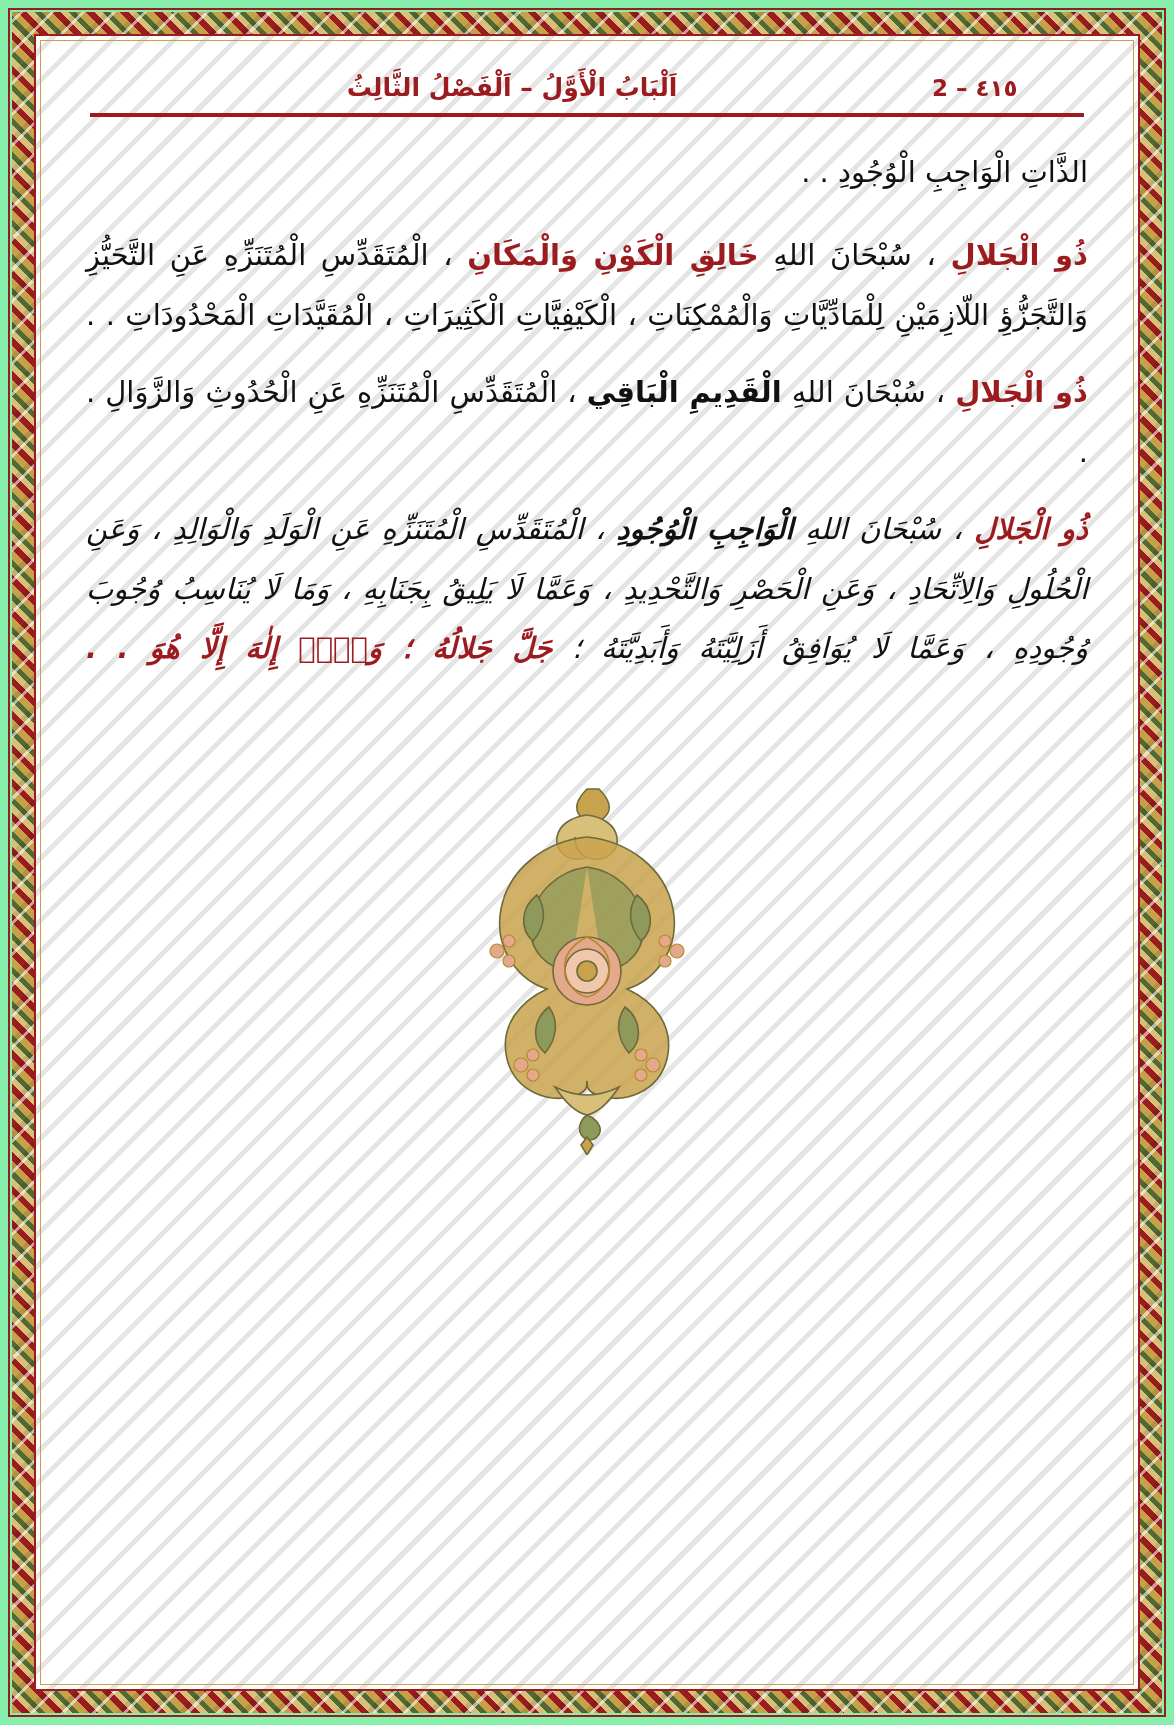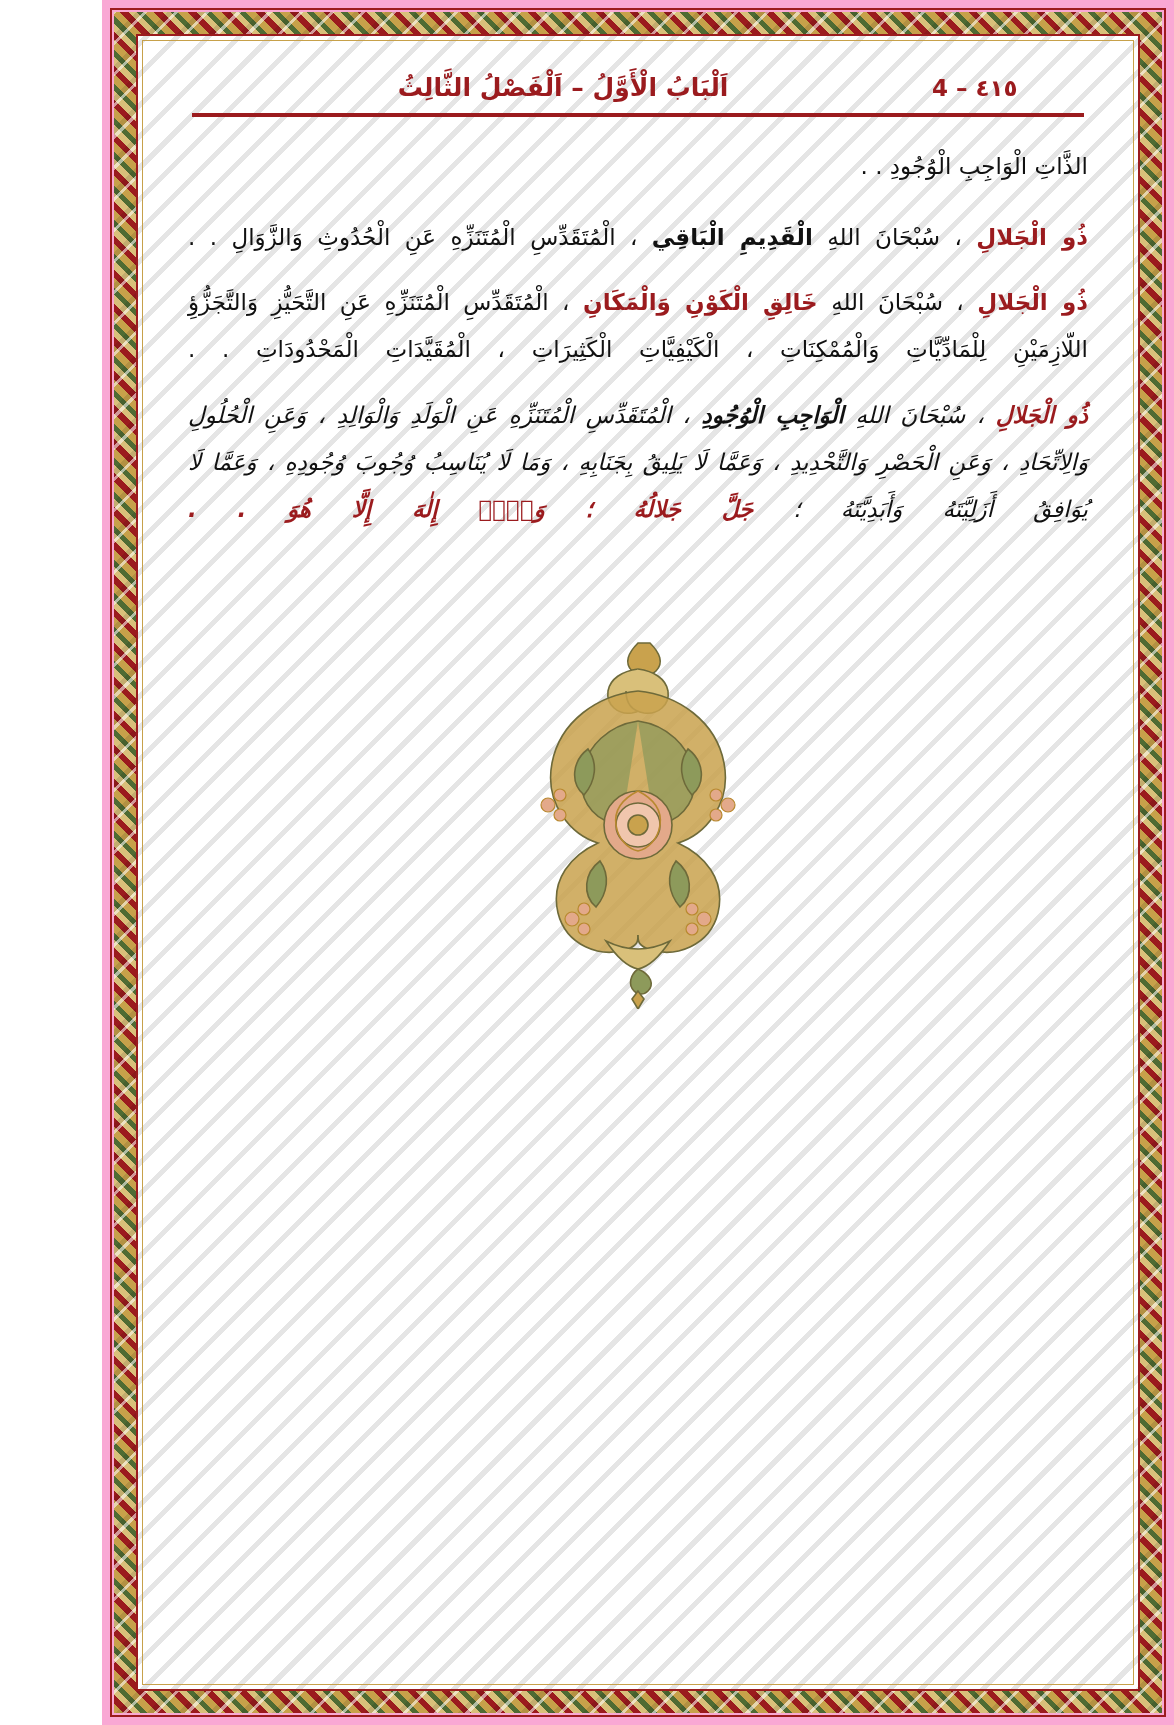--- a/index.html
+++ b/index.html
@@ -10,24 +10,24 @@
   body {
     width: 1174px;
     height: 1725px;
     font-family: "DejaVu Sans", sans-serif;
     overflow: hidden;
   }
 
   
   .page {
     position: relative;
-    width: 1072px;
+    width: 1174px;
     height: 1725px;
     box-sizing: border-box;
-    background: #f9a8d4;
+    background: #86efac;
   }
 
   
   .frame-outer {
     position: absolute;
     left: 8px;
     top: 8px;
     right: 8px;
     bottom: 8px;
     border: 2px solid #9b1b1e;
@@ -120,21 +120,21 @@
     direction: ltr;
   }
   .header-rule {
     margin: 8px 4px 0 4px;
     height: 4px;
     background: #9b1b1e;
   }
 
   .body-text {
     margin-top: 26px;
-    font-size: 23px;
+    font-size: 29px;
     line-height: 2.05;
     color: #111111;
     text-align: justify;
     text-align-last: justify;
   }
   .para {
     margin: 0 0 18px 0;
     text-indent: 0;
   }
   .para.first {
@@ -175,37 +175,37 @@
 
   <div class="frame-outer"></div>
   <div class="frame-band"></div>
   <div class="frame-inner-1"></div>
   <div class="frame-inner-2"></div>
 
   <div class="content">
 
     <div class="header-row">
       <div class="header-title">اَلْبَابُ الْأَوَّلُ – اَلْفَصْلُ الثَّالِثُ</div>
-      <div class="header-page">4 – ٤١٥</div>
+      <div class="header-page">2 – ٤١٥</div>
     </div>
     <div class="header-rule"></div>
 
     <div class="body-text">
 
       <p class="para first">
         <span>الذَّاتِ الْوَاجِبِ الْوُجُودِ . .</span>
       </p>
 
 
+      <p class="para">
+        <span class="red">ذُو الْجَلالِ</span><span> ، سُبْحَانَ اللهِ </span><span class="red">خَالِقِ الْكَوْنِ وَالْمَكَانِ</span><span> ، الْمُتَقَدِّسِ الْمُتَنَزِّهِ عَنِ التَّحَيُّزِ وَالتَّجَزُّؤِ اللّازِمَيْنِ لِلْمَادِّيَّاتِ وَالْمُمْكِنَاتِ ، الْكَيْفِيَّاتِ الْكَثِيرَاتِ ، الْمُقَيَّدَاتِ الْمَحْدُودَاتِ . .</span>
+      </p>
+
       <p class="para short">
         <span class="red">ذُو الْجَلالِ</span><span> ، سُبْحَانَ اللهِ </span><span class="blk-bold">الْقَدِيمِ الْبَاقِي</span><span> ، الْمُتَقَدِّسِ الْمُتَنَزِّهِ عَنِ الْحُدُوثِ وَالزَّوَالِ . .</span>
-      </p>
-
-      <p class="para">
-        <span class="red">ذُو الْجَلالِ</span><span> ، سُبْحَانَ اللهِ </span><span class="red">خَالِقِ الْكَوْنِ وَالْمَكَانِ</span><span> ، الْمُتَقَدِّسِ الْمُتَنَزِّهِ عَنِ التَّحَيُّزِ وَالتَّجَزُّؤِ اللّازِمَيْنِ لِلْمَادِّيَّاتِ وَالْمُمْكِنَاتِ ، الْكَيْفِيَّاتِ الْكَثِيرَاتِ ، الْمُقَيَّدَاتِ الْمَحْدُودَاتِ . .</span>
       </p>
 
       <p class="para last-line-right">
         <span class="red">ذُو الْجَلالِ</span><span> ، سُبْحَانَ اللهِ </span><span class="blk-bold">الْوَاجِبِ الْوُجُودِ</span><span> ، الْمُتَقَدِّسِ الْمُتَنَزِّهِ عَنِ الْوَلَدِ وَالْوَالِدِ ، وَعَنِ الْحُلُولِ وَالِاتِّحَادِ ، وَعَنِ الْحَصْرِ وَالتَّحْدِيدِ ، وَعَمَّا لَا يَلِيقُ بِجَنَابِهِ ، وَمَا لَا يُنَاسِبُ وُجُوبَ وُجُودِهِ ، وَعَمَّا لَا يُوَافِقُ أَزَلِيَّتَهُ وَأَبَدِيَّتَهُ ؛ </span><span class="red">جَلَّ جَلالُهُ ؛ وَلَاۤ إِلٰهَ إِلَّا هُوَ . .</span>
       </p>
 
     </div>
 
     <svg class="ornament" viewBox="0 0 300 380" aria-hidden="true">
       <g fill="none" stroke="#6e6a3a" stroke-width="1.6">

